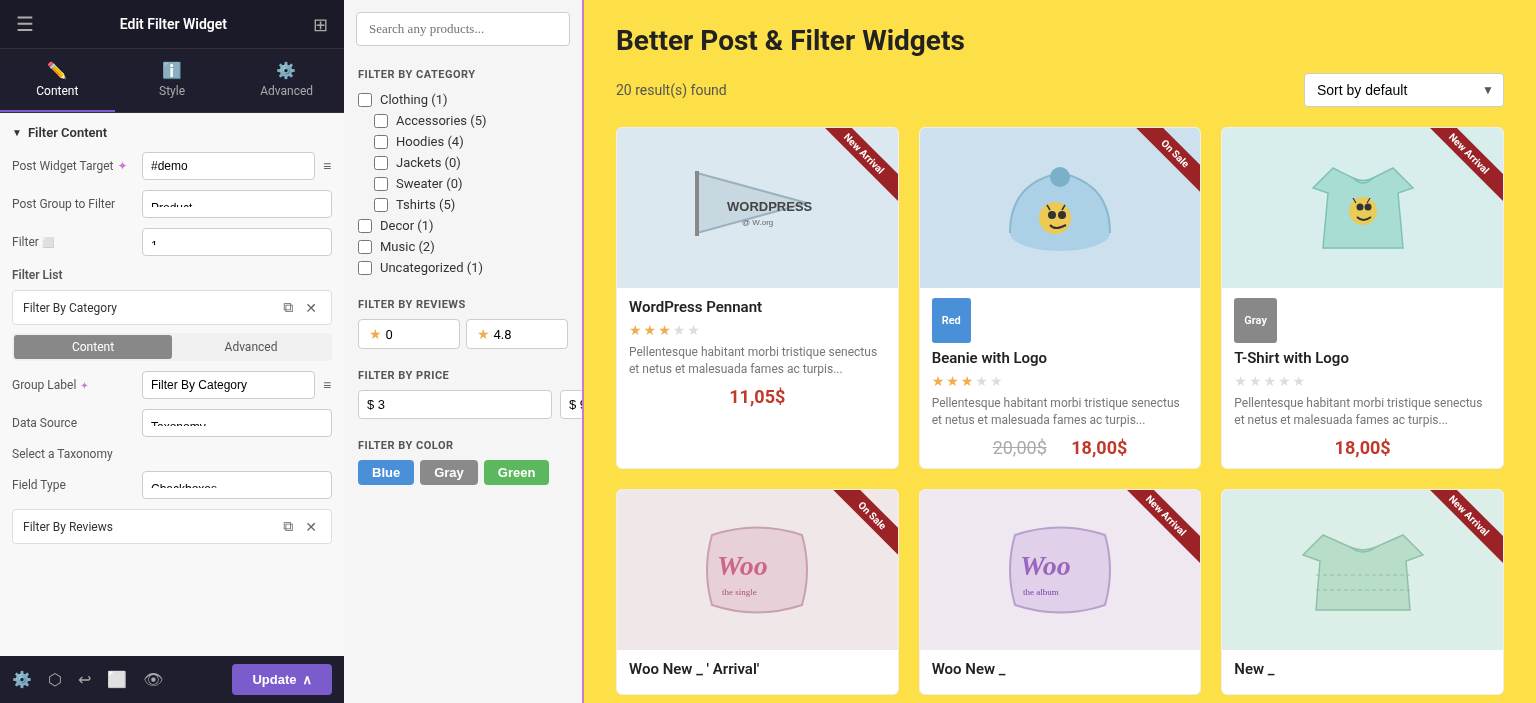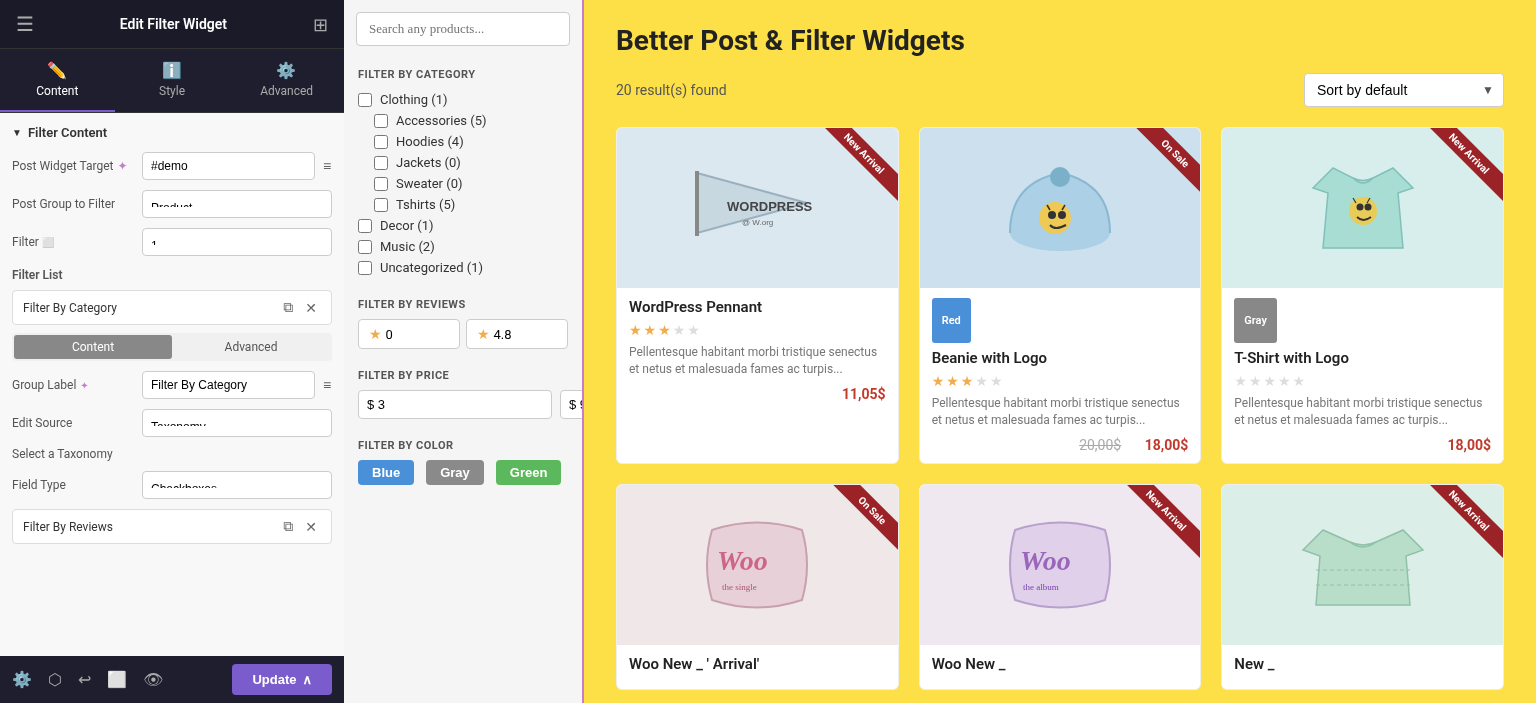--- a/index.html
+++ b/index.html
@@ -66,21 +66,21 @@
     .product-info { padding: 10px 12px; }
     .product-tag { display: inline-block; padding: 16px 10px; border-radius: 3px; font-size: 11px; font-weight: 600; color: #fff; margin-bottom: 6px; }
     .tag-red { background: #4a90d9; }
     .tag-gray { background: #888; }
     .product-name { font-size: 15px; font-weight: 600; color: #222; margin-bottom: 6px; }
     .product-stars { display: flex; gap: 2px; margin-bottom: 6px; }
     .product-stars .s { font-size: 14px; }
     .s.filled { color: #f0ad4e; }
     .s.empty { color: #ddd; }
     .product-desc { font-size: 12px; color: #777; line-height: 1.4; margin-bottom: 8px; }
-    .product-price { text-align: right; font-size: 14px; font-weight: 700; color: #c0392b; }
+    .product-price { text-align: center; font-size: 18px; font-weight: 700; color: #c0392b; }
     .price-old { text-decoration: line-through; color: #aaa; font-weight: 400; margin-right: 20px; }
 
     
     .img-pennant { background: #dce8f0; }
     .img-beanie { background: #cce0ee; }
     .img-tshirt { background: #d8eeec; }
     .img-woo1 { background: #f0e8e8; }
     .img-woo2 { background: #efe8f0; }
     .img-sweater { background: #dceee8; }
   </style>
@@ -168,21 +168,21 @@
         <span style="color:#c77dcc;font-size:10px;">✦</span>
       </div>
       <div class="form-control">
         <input class="form-input" value="Filter By Category" style="flex: 1 1 0%;">
         <button class="icon-btn">≡</button>
       </div>
     </div>
 
     <div class="form-row">
       <div class="form-label">
-        <span>Edit Source</span>
+        <span>Data Source</span>
       </div>
       <div class="form-control">
         <select class="form-select">
           <option>Taxonomy</option>
         </select>
       </div>
     </div>
 
     <div class="form-row">
       <div class="form-label">
@@ -288,21 +288,21 @@
   <div class="filter-section">
     <div class="filter-section-title">FILTER BY PRICE</div>
     <div class="filter-price">
       <input class="price-input" value="$ 3" style="">
       <input class="price-input" value="$ 90" style="">
     </div>
   </div>
 
   <div class="filter-section">
     <div class="filter-section-title">FILTER BY COLOR</div>
-    <div style="display:flex;gap:12px;">
+    <div style="display:flex;gap:6px;">
       <button class="color-btn blue">Blue</button>
       <button class="color-btn gray">Gray</button>
       <button class="color-btn green">Green</button>
     </div>
   </div>
 </div>
 
 <div class="main-content">
   <h1 class="page-title">Better Post &amp; Filter Widgets</h1>
   <div class="results-bar">

